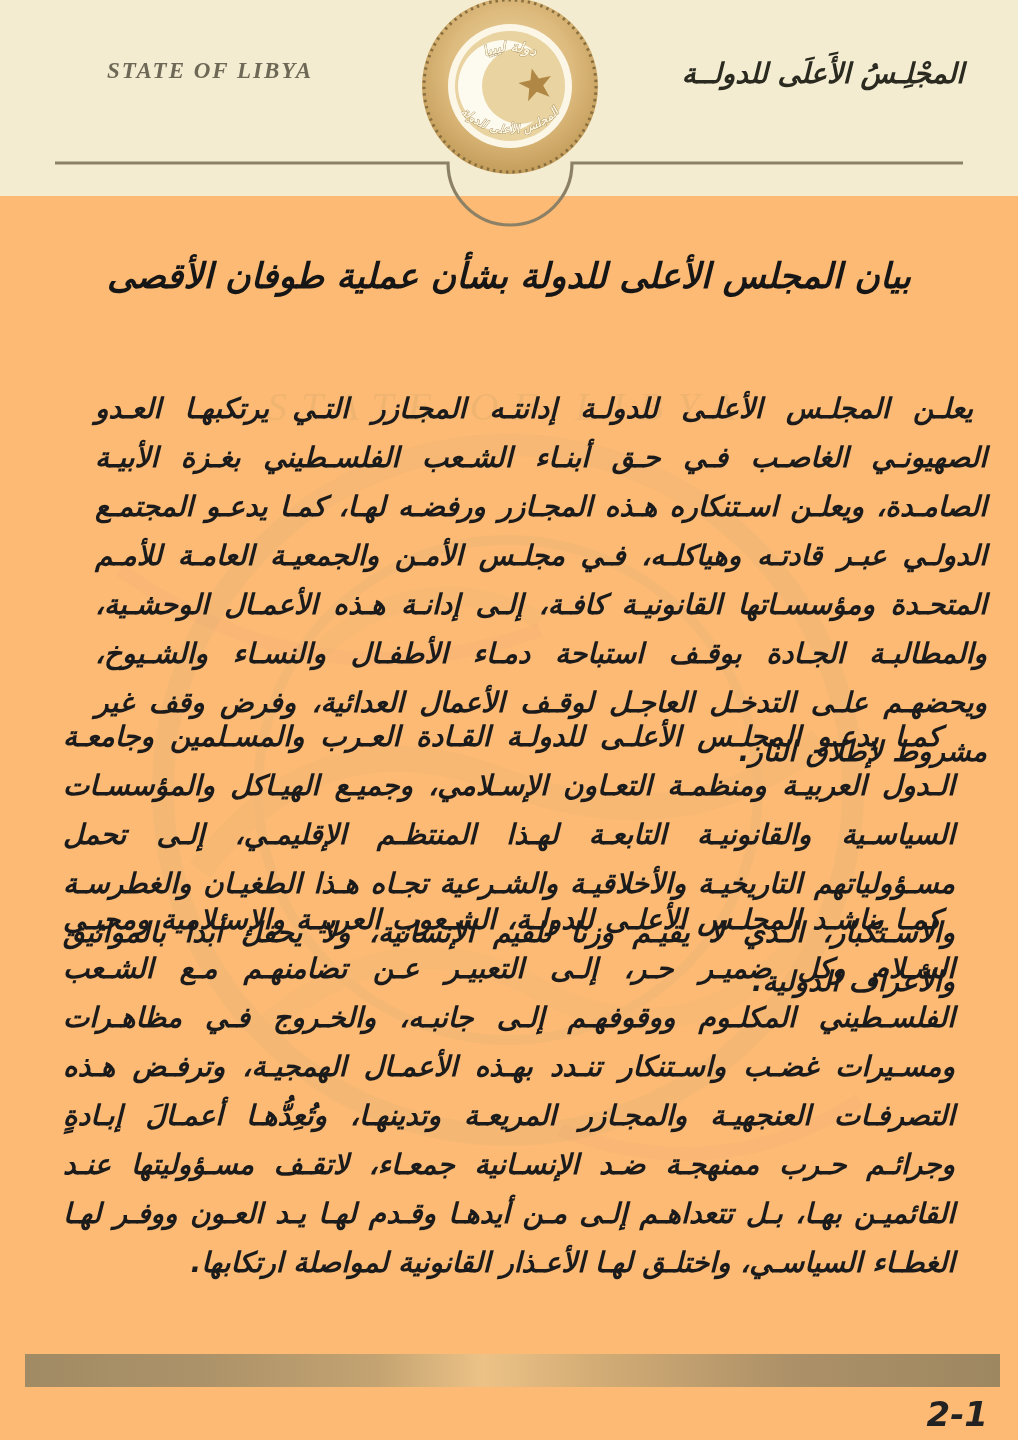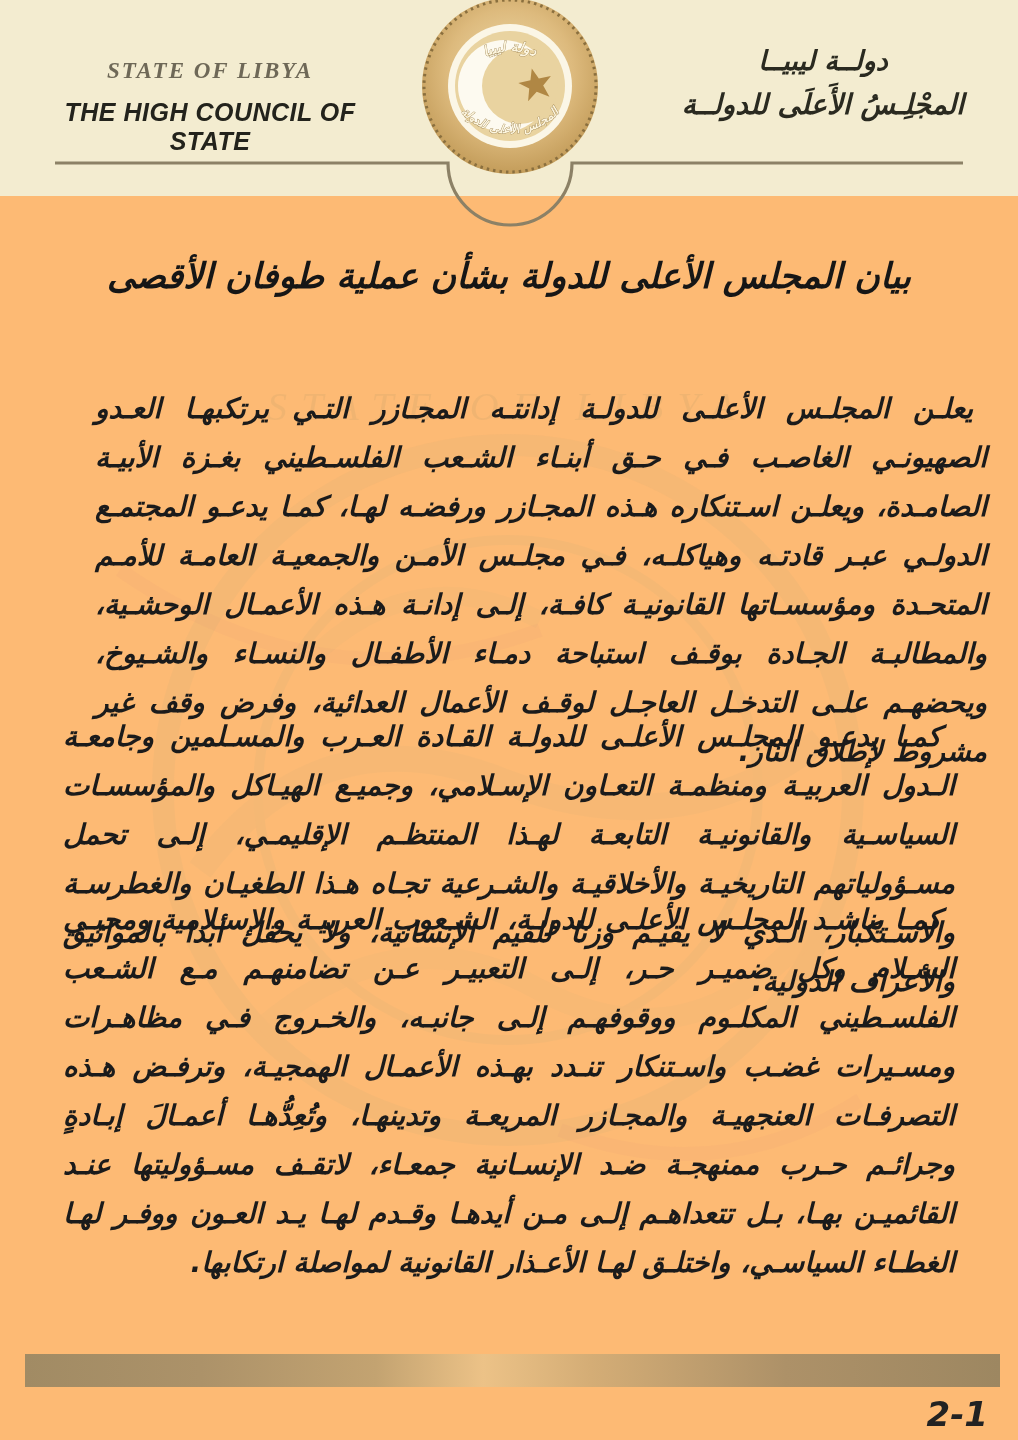--- a/index.html
+++ b/index.html
@@ -68,25 +68,23 @@
 </style>
 </head>
 <body>
 
 <div class="page">
 
   <header class="letterhead">
 
     <div class="en-block">
       <div class="state-en">STATE OF LIBYA</div>
-      <div class="council-en">THE HIGH COUNCIL OF STATE</div>
     </div>
 
     <div class="ar-block">
-      <div class="ar-state">دولــة ليبيــا</div>
       <div class="ar-council">المجْلِـسُ الأَعلَى للدولــة</div>
     </div>
 
     <svg class="divider-svg" width="1018" height="90">
       <path d="M55,15 H448 A62,62 0 0 0 572,15 H963" fill="none" stroke="#8c8166" stroke-width="3.2"></path>
     </svg>
 
     <div class="emblem">
       <svg width="184" height="184" viewBox="0 0 184 184">
         <defs>

